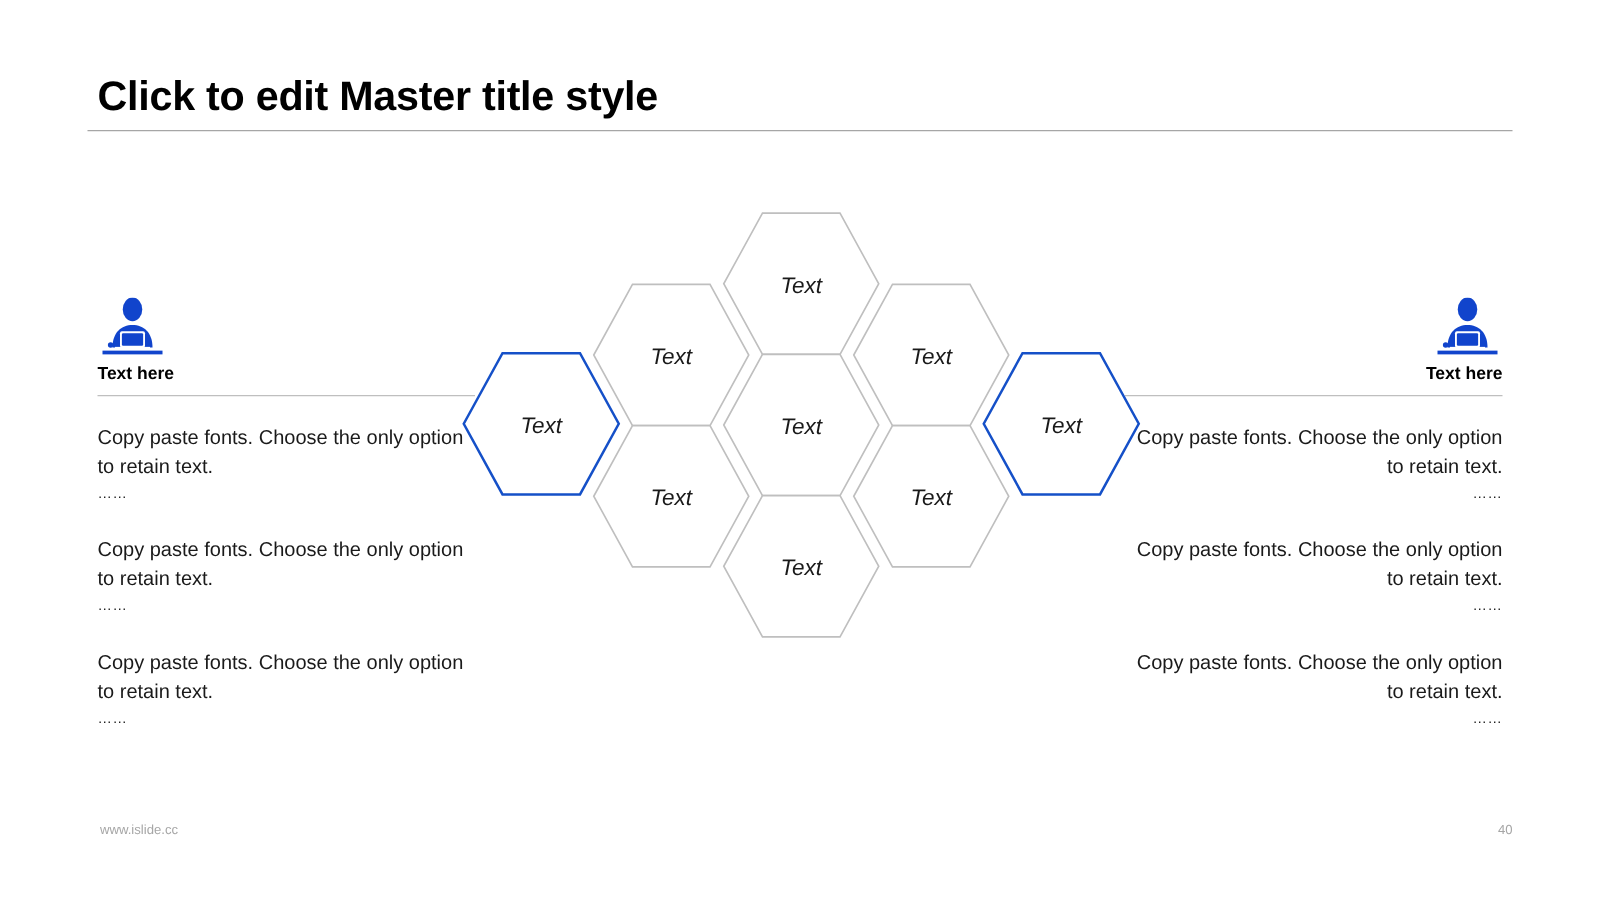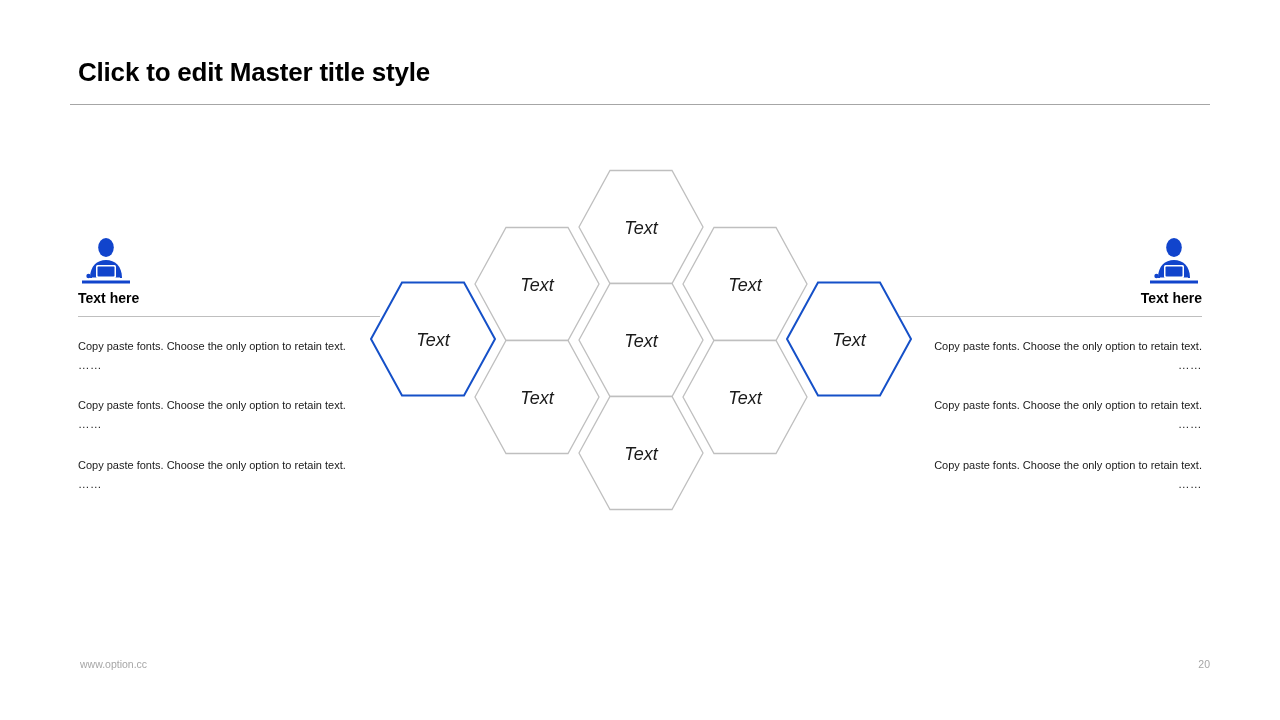--- a/index.html
+++ b/index.html
@@ -17,21 +17,21 @@
     background: #ffffff;
     overflow: hidden;
   }
 
   
   .title {
     position: absolute;
     left: 78px;
     top: 58px;
     width: 1130px;
-    font-size: 26px;
+    font-size: 33px;
     font-weight: bold;
     color: #000000;
     letter-spacing: -0.2px;
     line-height: 1.15;
     white-space: nowrap;
   }
   .title-rule {
     position: absolute;
     left: 70px;
     top: 104px;
@@ -69,21 +69,21 @@
     width: 100%;
   }
   .panel-body {
     margin-top: 22px;
   }
   .body-block {
     margin-bottom: 25px;
   }
   .body-block:last-child { margin-bottom: 0; }
   .body-text {
-    font-size: 11px;
+    font-size: 16px;
     color: #1a1a1a;
     line-height: 1.45;
   }
   .body-dots {
     font-size: 11.5px;
     color: #1a1a1a;
     line-height: 1.45;
     letter-spacing: 0.5px;
     margin-top: 2px;
   }
@@ -226,16 +226,16 @@
           <polygon points="323.0,237.0 354.0,180.5 416.0,180.5 447.0,237.0 416.0,293.5 354.0,293.5" fill="#ffffff" stroke="#bfbfbf" stroke-width="1.3" stroke-linejoin="miter"></polygon>
           <text class="hex-label" x="385" y="238">Text</text>
         </g>
         <g>
           <polygon points="427.0,179.0 458.0,122.5 520.0,122.5 551.0,179.0 520.0,235.5 458.0,235.5" fill="#ffffff" stroke="#1550c8" stroke-width="2" stroke-linejoin="miter"></polygon>
           <text class="hex-label" x="489" y="180">Text</text>
         </g>
       </svg>
   </div>
 
-  <div class="footer-url">www.option.cc</div>
-  <div class="footer-page">20</div>
+  <div class="footer-url">www.islide.cc</div>
+  <div class="footer-page">40</div>
 
 </div>
 
 </body></html>

